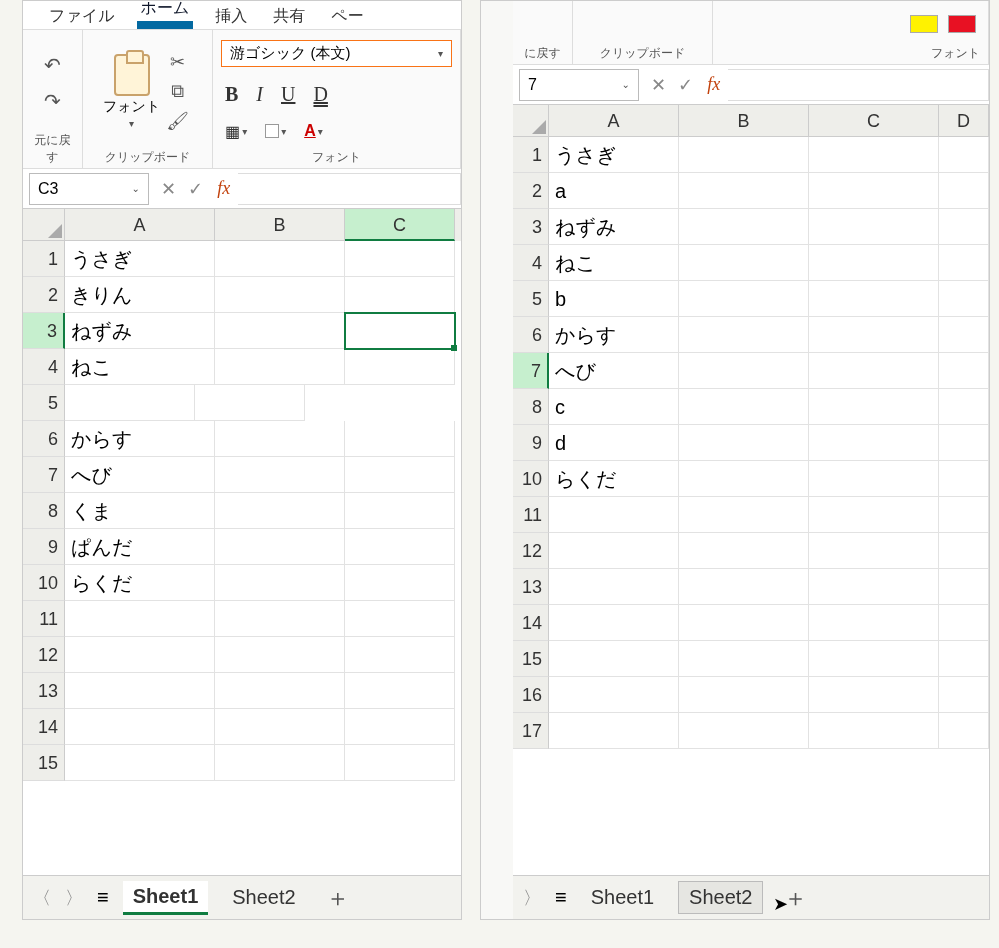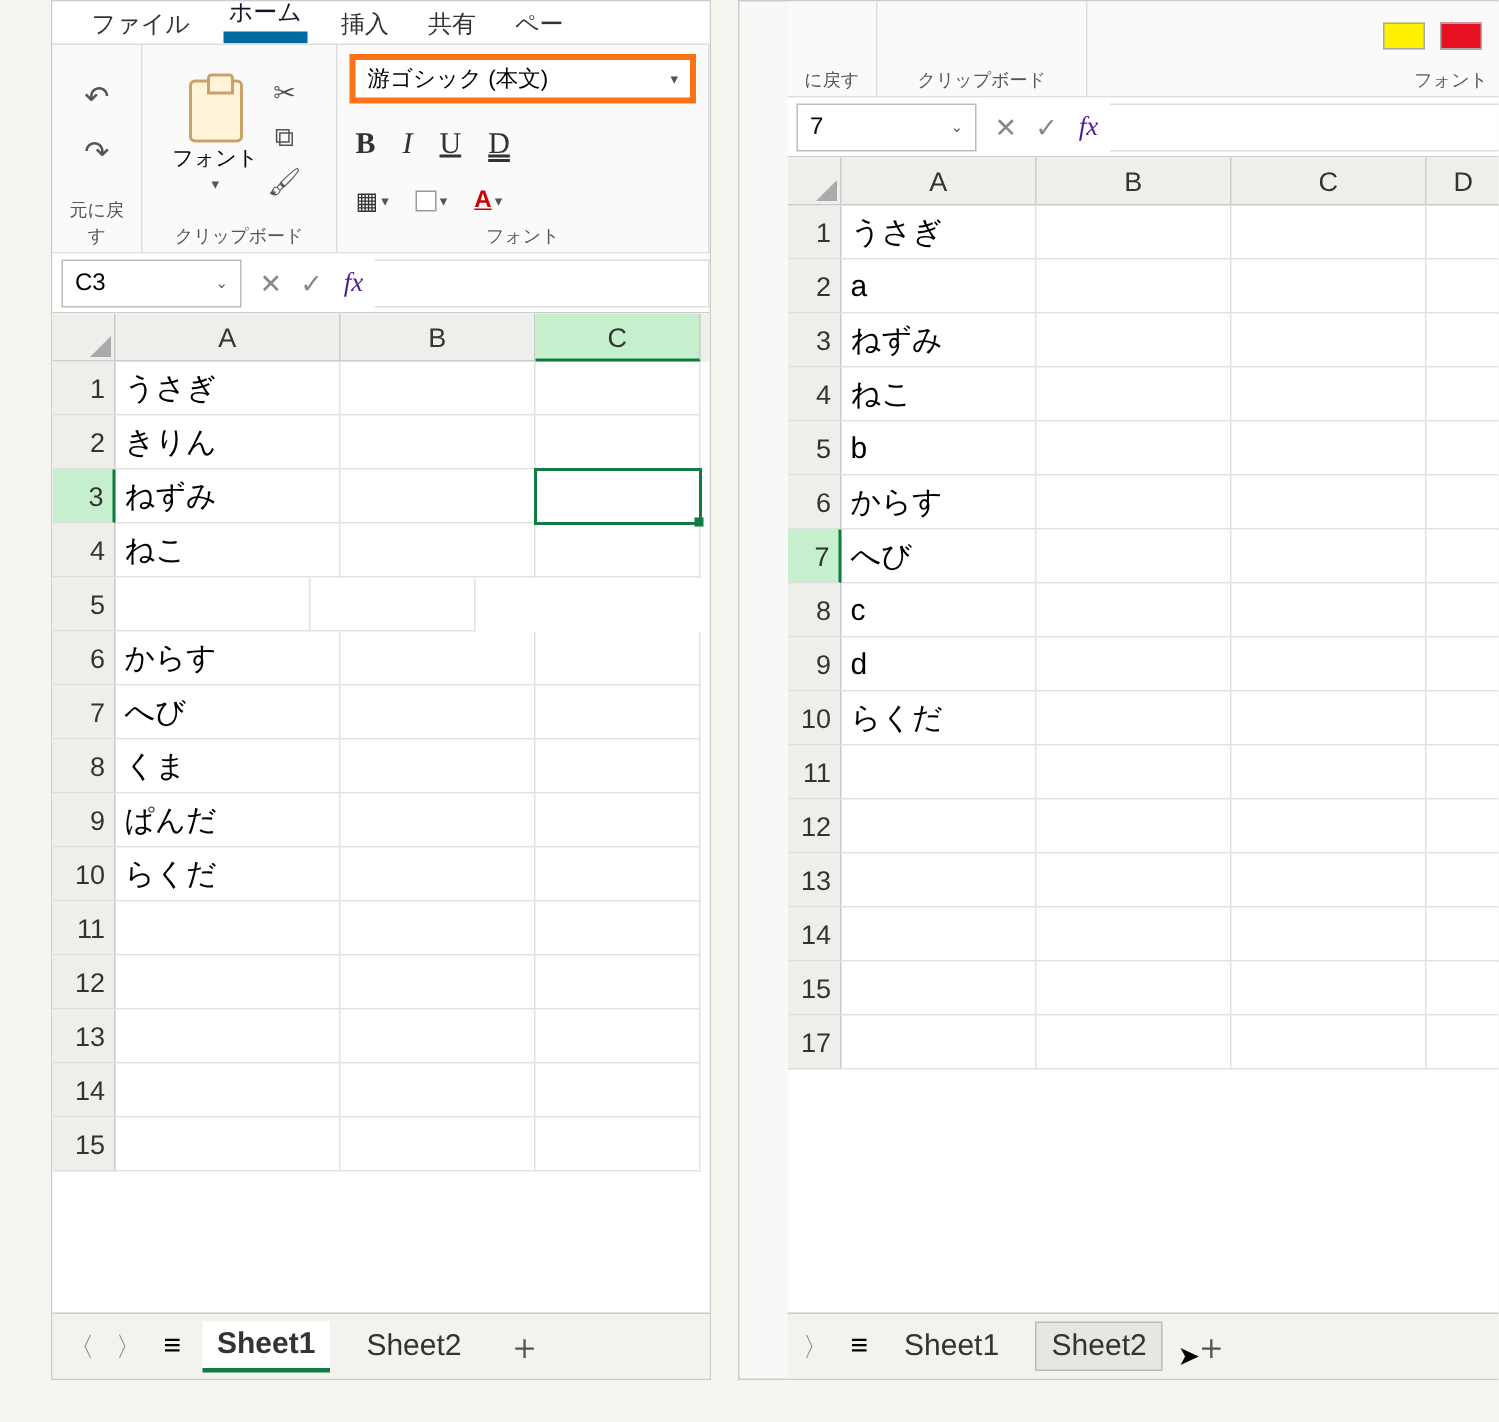--- a/index.html
+++ b/index.html
@@ -10,21 +10,20 @@
     height: 948px;
     overflow: hidden;
     position: relative;
   }
   .panel {
     position: absolute;
     background: #f8f8f6;
     border: 1px solid #ccc;
     display: flex;
     flex-direction: column;
-    margin-left: 12px;
   }
   .panel.left { left: 22px; top: 0; width: 440px; height: 920px; }
   .panel.right { left: 480px; top: 0; width: 510px; height: 920px; padding-left: 32px; }
 
   
   .tabs {
     display: flex;
     align-items: flex-end;
     height: 28px;
     gap: 18px;
@@ -80,21 +79,21 @@
     position: relative; background:#fff4d8;
   }
   .paste-main .clip-icon::before {
     content:""; position:absolute; top:-6px; left:10px; width:14px;height:10px;
     border:2px solid #c9a26b; border-radius:3px 3px 0 0; background:#fff4d8;
   }
   .paste-side { display:flex;flex-direction:column;gap:8px;align-items:center;}
   .paste-side .sideicon { font-size:18px; cursor:pointer; color:#555;}
   .font-col { flex:1; }
   .font-name {
-    border:4px solid #f97316; padding:3px 8px; font-size:15px; width: 100%;
+    border:1px solid #f97316; padding:3px 8px; font-size:15px; width: 100%;
     background:#fff; cursor:pointer; display:flex; justify-content:space-between; align-items:center;
   }
   .font-tools { display:flex; gap:10px; padding-top:10px; font-family: "Times New Roman", serif;}
   .font-tools .fbtn { font-size:20px; cursor:pointer; color:#333; padding:2px 4px;}
   .font-tools2 { display:flex; gap:10px; padding-top:8px;}
   .font-tools2 .fbtn { font-size:16px; cursor:pointer; color:#333; padding:2px 4px; display:flex; align-items:center; gap:2px;}
   .swatch {width:14px;height:14px;display:inline-block;}
   .chev { font-size:10px; color:#555;}
 
   
@@ -112,21 +111,21 @@
     display:flex; align-items:center; height:40px;
     border-bottom:1px solid #ccc; background:#fff;
   }
   .namebox {
     width:120px; height:32px; border:1px solid #bbb;
     display:flex; align-items:center; justify-content:space-between;
     padding:0 8px; margin:0 6px; background:#fff; cursor:pointer;
     font-size:16px;
   }
   .fb-btn { font-size:18px; color:#888; padding:0 6px; cursor:pointer;}
-  .fx { font-style:italic; font-family:serif; font-size:18px; color:#4c1d95; padding:0 8px; cursor:pointer;}
+  .fx { font-style:italic; font-family:serif; font-size:18px; color:#c2410c; padding:0 8px; cursor:pointer;}
   .formula-input { flex:1; height:32px; border:1px solid #ddd; border-left:none; padding:0 6px; font-size:16px;}
 
   
   .grid { flex:1; overflow:hidden; background:#fff; display:flex; flex-direction:column;}
   .colhdr { display:flex; height:32px; background:#eeeeea;}
   .corner {
     width:42px; border-right:1px solid #ccc; border-bottom:1px solid #ccc;
     display:flex;align-items:flex-end;justify-content:flex-end;padding:2px;
   }
   .corner svg { width:14px;height:14px; }
@@ -511,20 +510,27 @@
           <div class="cell" style="width: 50px;"></div>
         </div>
         <div class="row">
           <div class="rh">15</div>
           <div class="cell" style="width: 130px;"></div>
           <div class="cell" style="width: 130px;"></div>
           <div class="cell" style="width: 130px;"></div>
           <div class="cell" style="width: 50px;"></div>
         </div>
         <div class="row">
+          <div class="rh">16</div>
+          <div class="cell" style="width: 130px;"></div>
+          <div class="cell" style="width: 130px;"></div>
+          <div class="cell" style="width: 130px;"></div>
+          <div class="cell" style="width: 50px;"></div>
+        </div>
+        <div class="row">
           <div class="rh">17</div>
           <div class="cell" style="width: 130px;"></div>
           <div class="cell" style="width: 130px;"></div>
           <div class="cell" style="width: 130px;"></div>
           <div class="cell" style="width: 50px;"></div>
         </div>
       </div>
   </div>
 
   <div class="sheetbar" style="position:relative">

